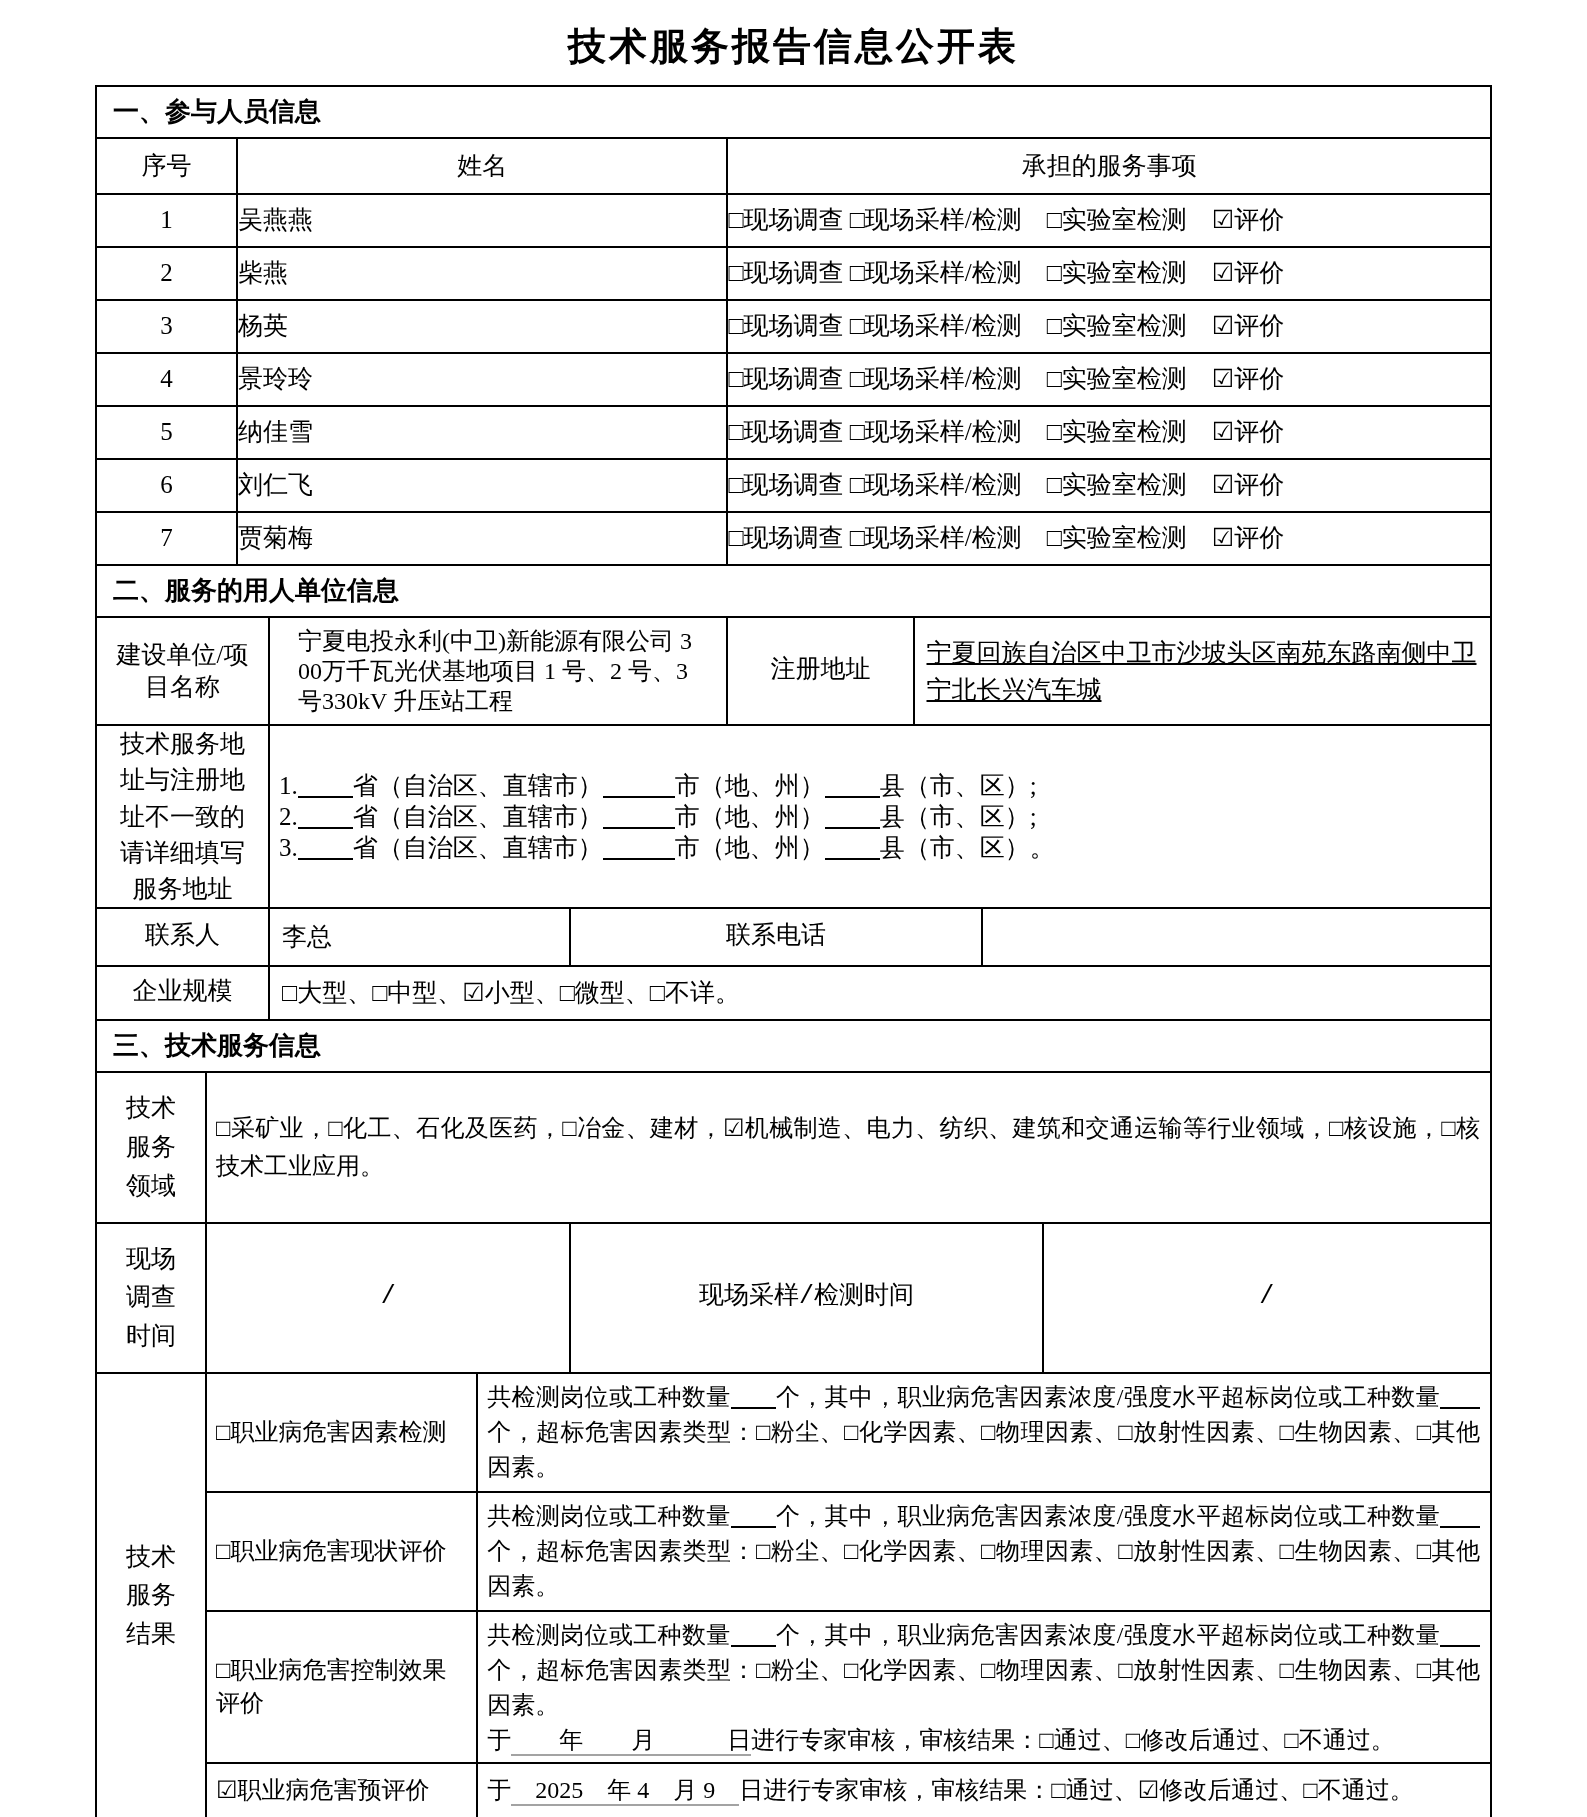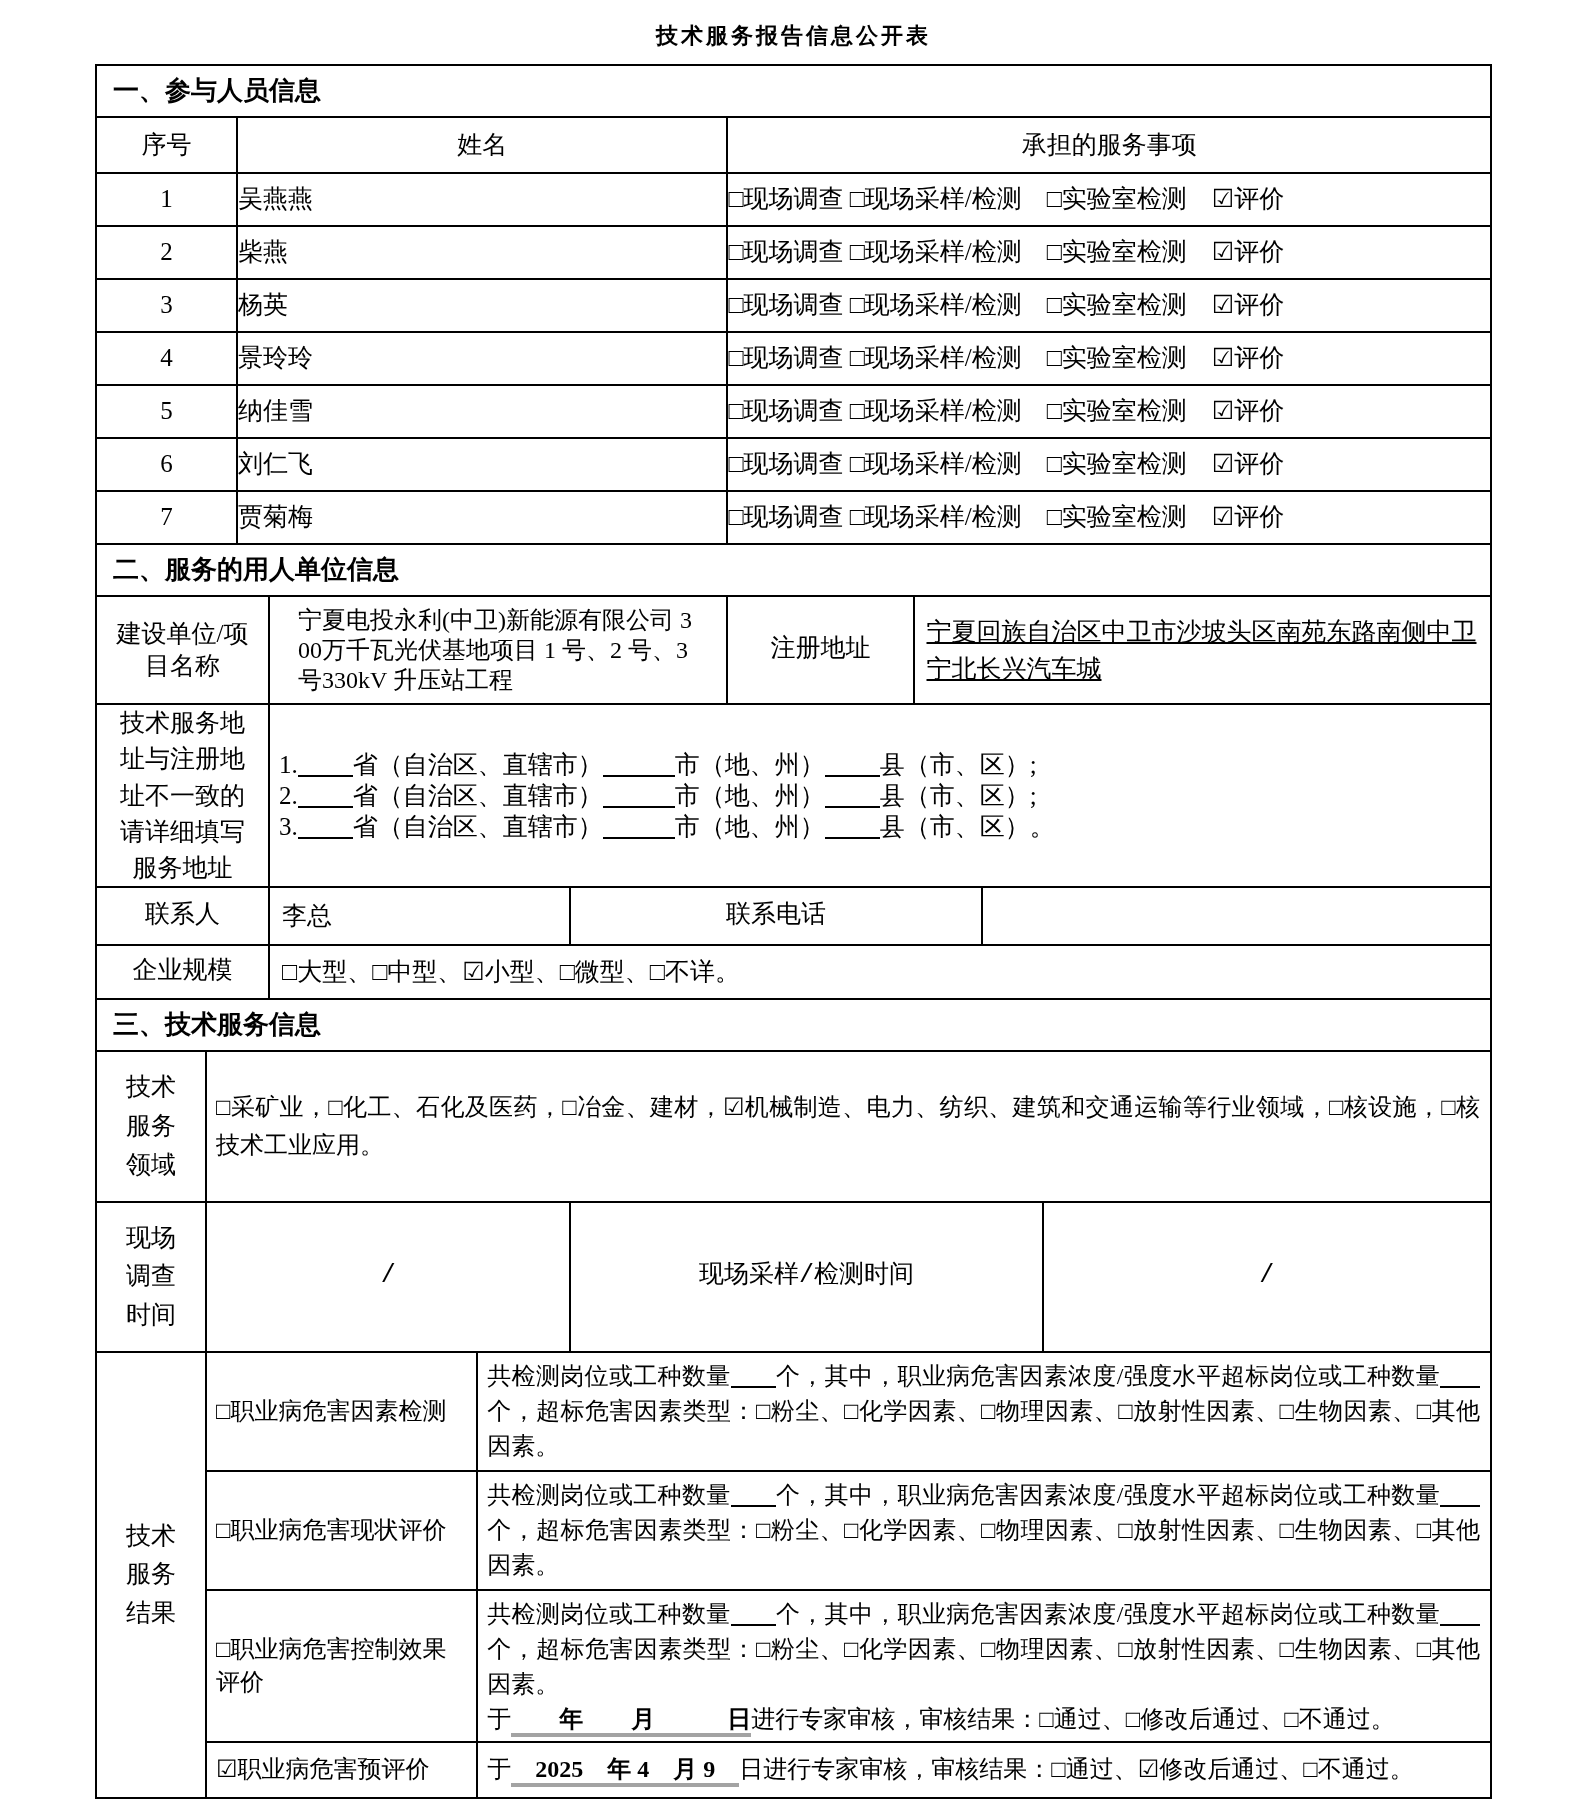--- a/index.html
+++ b/index.html
@@ -10,21 +10,21 @@
   }
   .page{position:relative;width:1587px;height:1817px;background:#fff;}
   .content{position:absolute;left:95px;top:0;width:1397px;}
   
   .hdr{
     display:flex;justify-content:space-between;align-items:flex-end;
     padding-top:52px;padding-bottom:9px;border-bottom:2px solid #000;
     font-size:25px;line-height:1.15;
   }
   .title{
-    text-align:center;font-size:22px;font-weight:bold;
+    text-align:center;font-size:38px;font-weight:bold;
     margin-top:21px;letter-spacing:3px;
   }
   
   table.form{
     border-collapse:collapse;table-layout:fixed;width:1397px;margin-top:13px;
   }
   table.form td{
     border:2px solid #000;padding:0;vertical-align:middle;
     font-size:25px;line-height:1.3;word-break:break-all;
   }
@@ -43,21 +43,21 @@
   .regaddr{font-size:25px;line-height:37px;padding:6px 12px;text-decoration:underline;}
   .addr-block{padding:10px 0 10px 9px;font-size:25px;line-height:31px;}
   .addr-line{white-space:nowrap;}
   .para{font-size:24px;line-height:35px;padding:6px 10px 6px 9px;text-align:justify;}
   .review{font-size:24px;line-height:35px;padding:0 10px 4px 9px;white-space:nowrap;}
   .review-only{font-size:24px;padding-left:9px;white-space:nowrap;}
   .item-label{padding:4px 6px 4px 9px;font-size:24px;line-height:33px;}
   
   .bl{display:inline-block;border-bottom:2px solid #000;height:25px;vertical-align:-4px;}
   .w40{width:40px}.w45{width:45px}.w55{width:55px}.w70{width:72px}
-  .u{border-bottom:4px solid #a3a3a3;padding-bottom:1px;font-weight:bold;}
+  .u{border-bottom:2px solid #a3a3a3;padding-bottom:1px;}
 </style>
 </head>
 <body>
 
 <div class="page">
   <div class="content">
 
 
     <div class="title">技术服务报告信息公开表</div>
 

